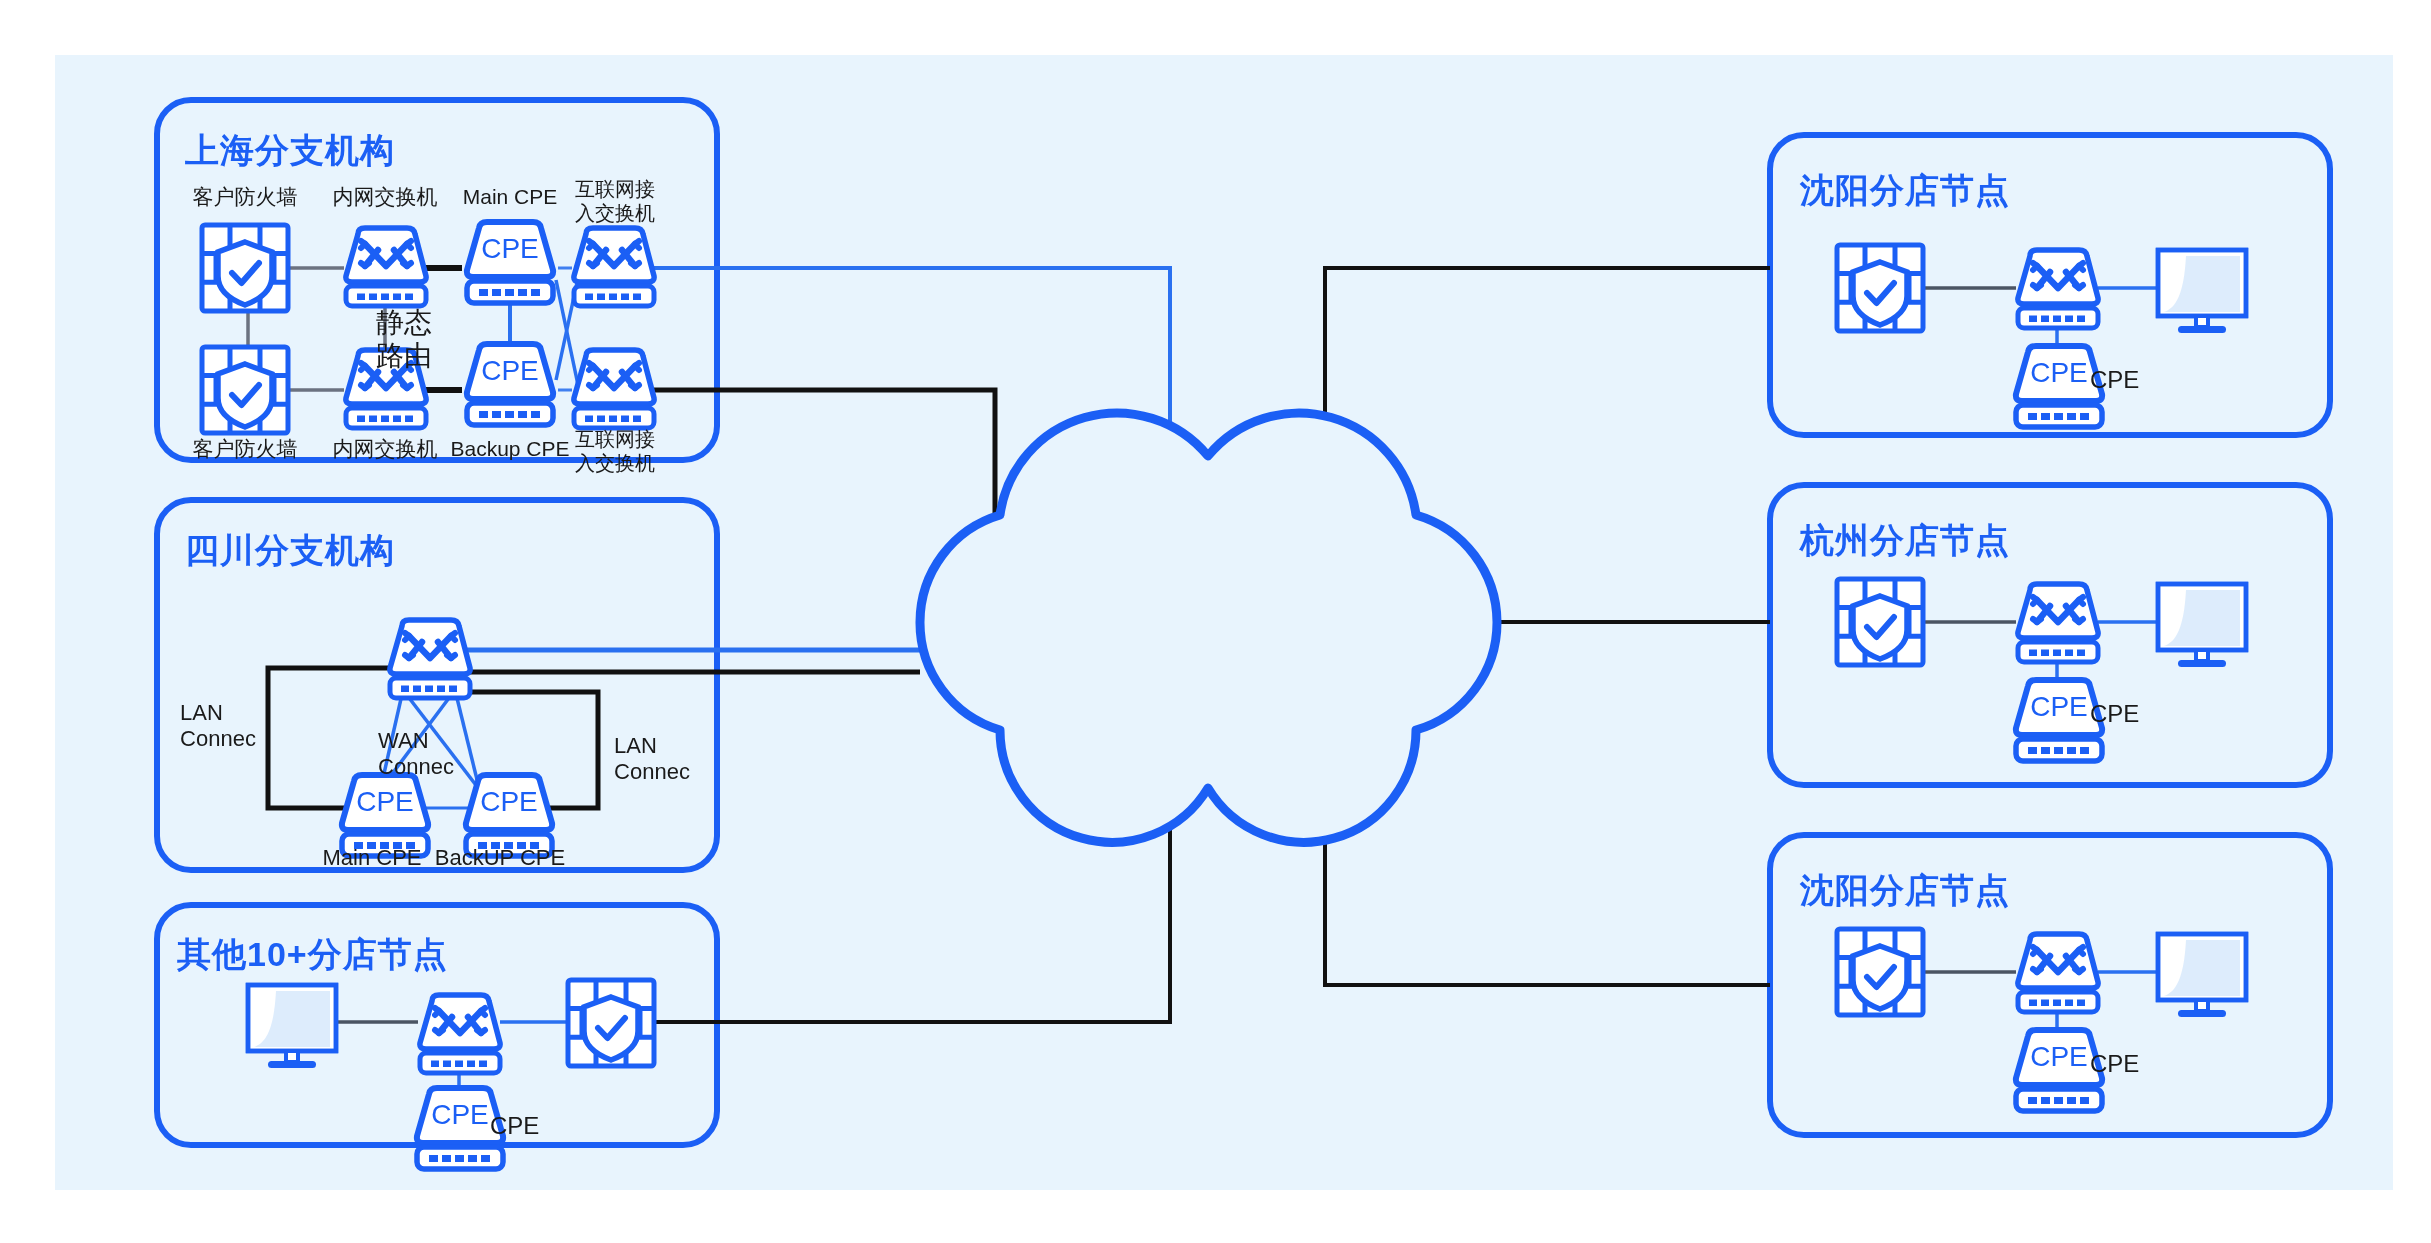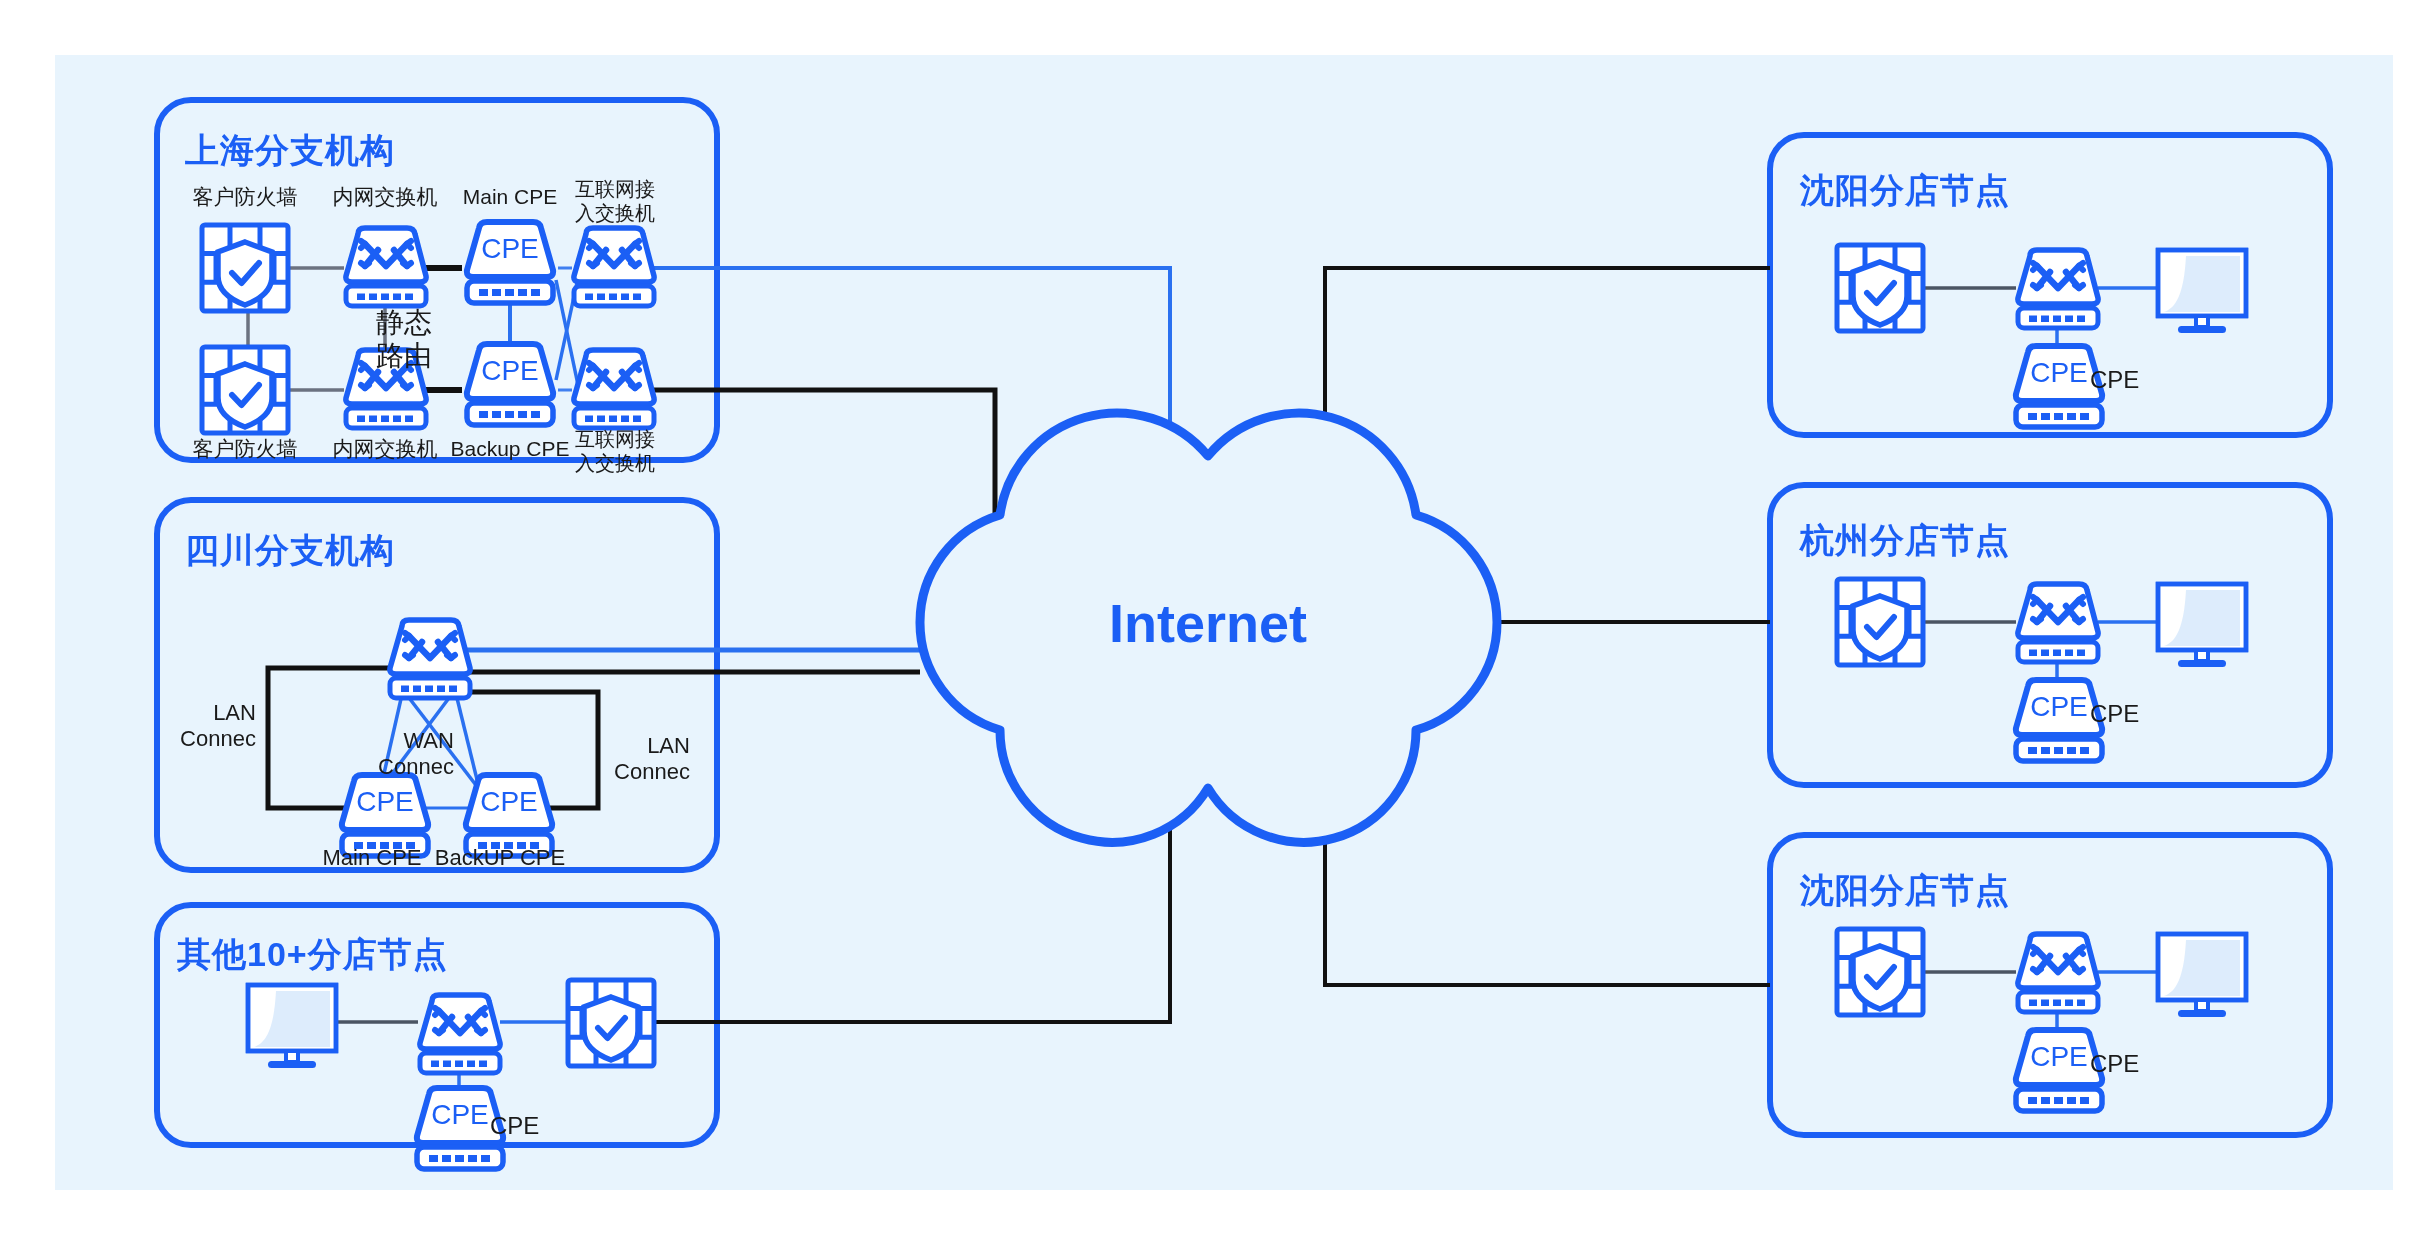--- a/index.html
+++ b/index.html
@@ -3,21 +3,21 @@
 <meta charset="utf-8">
 <style>
   html,body{margin:0;padding:0;background:#ffffff;}
   body{width:2431px;height:1243px;font-family:"Liberation Sans","DejaVu Sans",sans-serif;overflow:hidden;}
   #stage{position:relative;width:2431px;height:1243px;background:#ffffff;}
   #canvas{position:absolute;left:55px;top:55px;width:2338px;height:1135px;background:#e8f4fd;}
   svg.layer{position:absolute;left:0;top:0;width:2431px;height:1243px;overflow:visible;}
   .lbl{position:absolute;color:#1a1a1a;white-space:pre;line-height:1.18;}
   .grouptitle{position:absolute;color:#1b5ff5;font-weight:bold;font-size:34px;letter-spacing:1px;white-space:nowrap;}
   .cloudtext{position:absolute;color:#1b5ff5;font-weight:bold;font-size:54px;white-space:nowrap;}
-  .ctr{text-align:right;transform:translateX(-50%);}
+  .ctr{text-align:left;transform:translateX(-50%);}
 </style>
 </head>
 <body>
 
 <div id="stage">
   <div id="canvas"></div>
 
   <svg class="layer" xmlns="http://www.w3.org/2000/svg">
     <defs>
 
@@ -175,21 +175,20 @@
 
     <line x1="1923" y1="972" x2="2016" y2="972" stroke="#4b5563" stroke-width="3.5"></line>
     <line x1="2098" y1="972" x2="2158" y2="972" stroke="#2a70f0" stroke-width="3.5"></line>
     <line x1="2057" y1="1004" x2="2057" y2="1032" stroke="#2a70f0" stroke-width="3.5"></line>
     <use href="#icon-firewall" x="1837" y="929"></use>
     <use href="#icon-switch" x="2016" y="934"></use>
     <use href="#icon-monitor" x="2158" y="934"></use>
     <use href="#icon-cpe" x="2012" y="1030"></use>
   </svg>
 
-  <div class="cloudtext" style="left:1208px;top:592px;transform:translateX(-50%);">Internet</div>
 
   <div class="grouptitle" style="left:185px;top:128px;">上海分支机构</div>
   <div class="lbl ctr" style="left:245px;top:185px;font-size:21px;">客户防火墙</div>
   <div class="lbl ctr" style="left:385px;top:185px;font-size:21px;">内网交换机</div>
   <div class="lbl ctr" style="left:510px;top:185px;font-size:21px;">Main CPE</div>
   <div class="lbl ctr" style="left:615px;top:178px;font-size:20px;">互联网接
 入交换机</div>
   <div class="lbl ctr" style="left:245px;top:437px;font-size:21px;">客户防火墙</div>
   <div class="lbl ctr" style="left:385px;top:437px;font-size:21px;">内网交换机</div>
   <div class="lbl ctr" style="left:510px;top:437px;font-size:21px;">Backup CPE</div>

